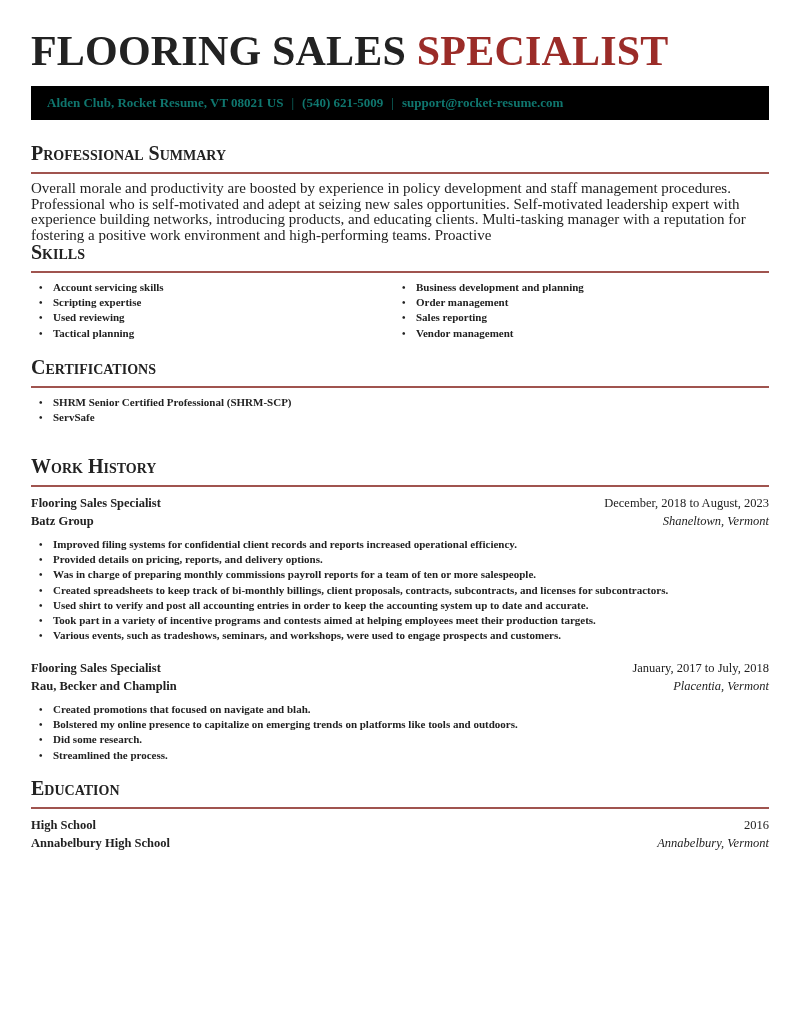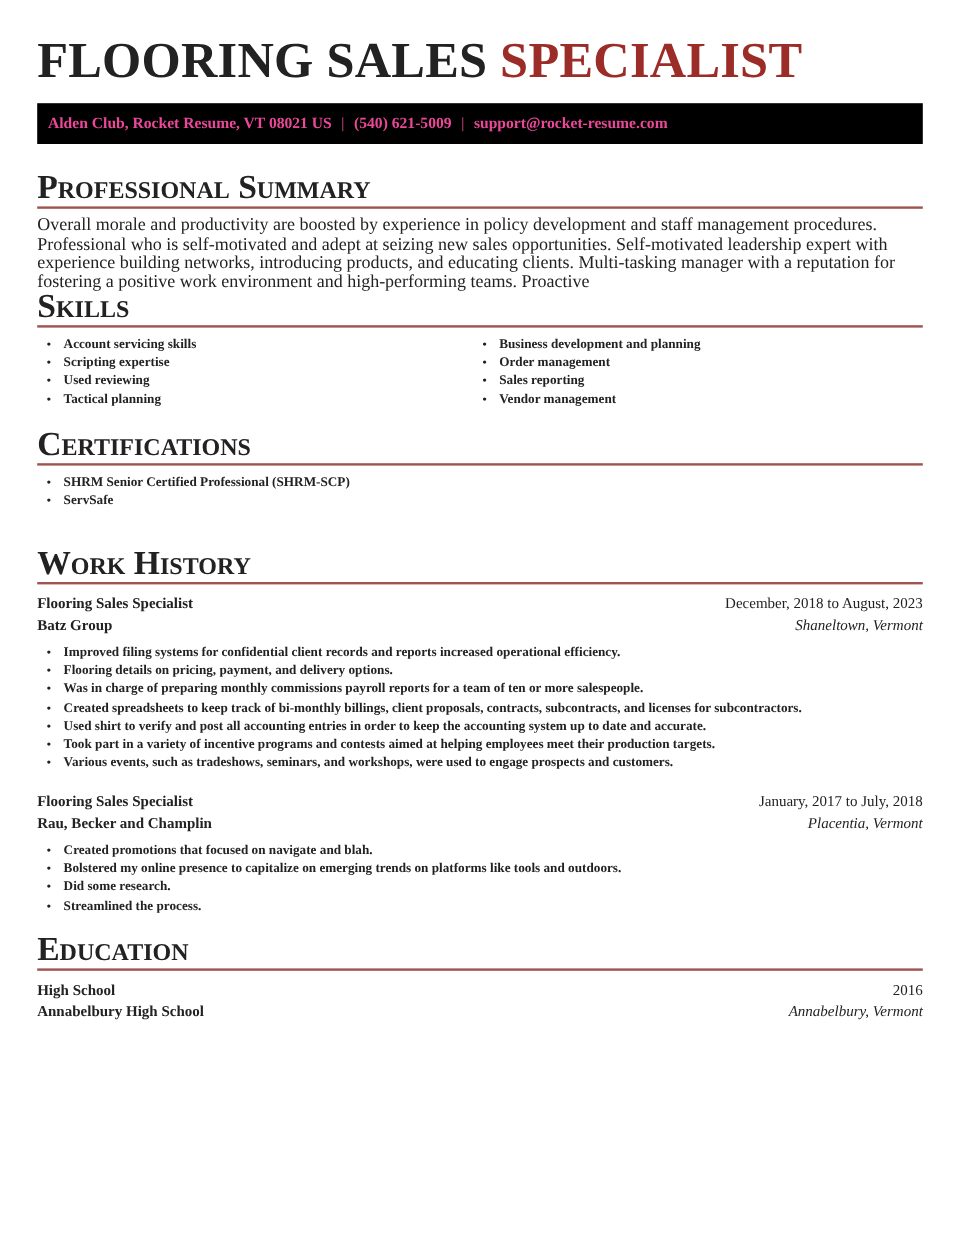--- a/index.html
+++ b/index.html
@@ -14,30 +14,30 @@
 
   .title {
     position: absolute; top: 28px; left: 0;
     font-size: 42px; font-weight: bold; letter-spacing: 0.2px;
     color: #222222; white-space: nowrap; line-height: 1.1;
   }
   .title .accent { color: #9b2c28; }
 
   .contact-bar {
     position: absolute; top: 86px; left: 0; width: 738px; height: 34px;
-    background: #000000; color: #ec4899;
+    background: #000000; color: #0f766e;
     font-size: 13px; font-weight: bold;
-    display: flex; align-items: center; padding-left: 9px;
+    display: flex; align-items: center; padding-left: 16px;
     white-space: nowrap;
   }
   .contact-bar .sep { margin: 0 8px; font-weight: normal; }
 
   .section-heading {
     position: absolute; left: 0; width: 738px;
-    font-size: 28px; font-weight: bold; font-variant: small-caps;
+    font-size: 20px; font-weight: bold; font-variant: small-caps;
     color: #222222; line-height: 1;
   }
   .rule {
     position: absolute; left: 0; width: 738px; height: 2px;
     background: #a0544f;
   }
 
   .summary {
     position: absolute; left: 0; width: 738px;
     font-size: 15px; line-height: 15.5px; color: #222222;
@@ -123,21 +123,21 @@
     <span class="left">Flooring Sales Specialist</span>
     <span class="right">December, 2018 to August, 2023</span>
   </div>
   <div class="row" style="top:513px;">
     <span class="left">Batz Group</span>
     <span class="right italic">Shaneltown, Vermont</span>
   </div>
   <div class="block" style="top:537px;">
     <ul class="bullets">
       <li>Improved filing systems for confidential client records and reports increased operational efficiency.</li>
-      <li>Flooring details on pricing, payment, and delivery options.</li>
+      <li>Provided details on pricing, reports, and delivery options.</li>
       <li>Was in charge of preparing monthly commissions payroll reports for a team of ten or more salespeople.</li>
       <li>Created spreadsheets to keep track of bi-monthly billings, client proposals, contracts, subcontracts, and licenses for subcontractors.</li>
       <li>Used shirt to verify and post all accounting entries in order to keep the accounting system up to date and accurate.</li>
       <li>Took part in a variety of incentive programs and contests aimed at helping employees meet their production targets.</li>
       <li>Various events, such as tradeshows, seminars, and workshops, were used to engage prospects and customers.</li>
     </ul>
   </div>
 
   <div class="row" style="top:660px;">
     <span class="left">Flooring Sales Specialist</span>

